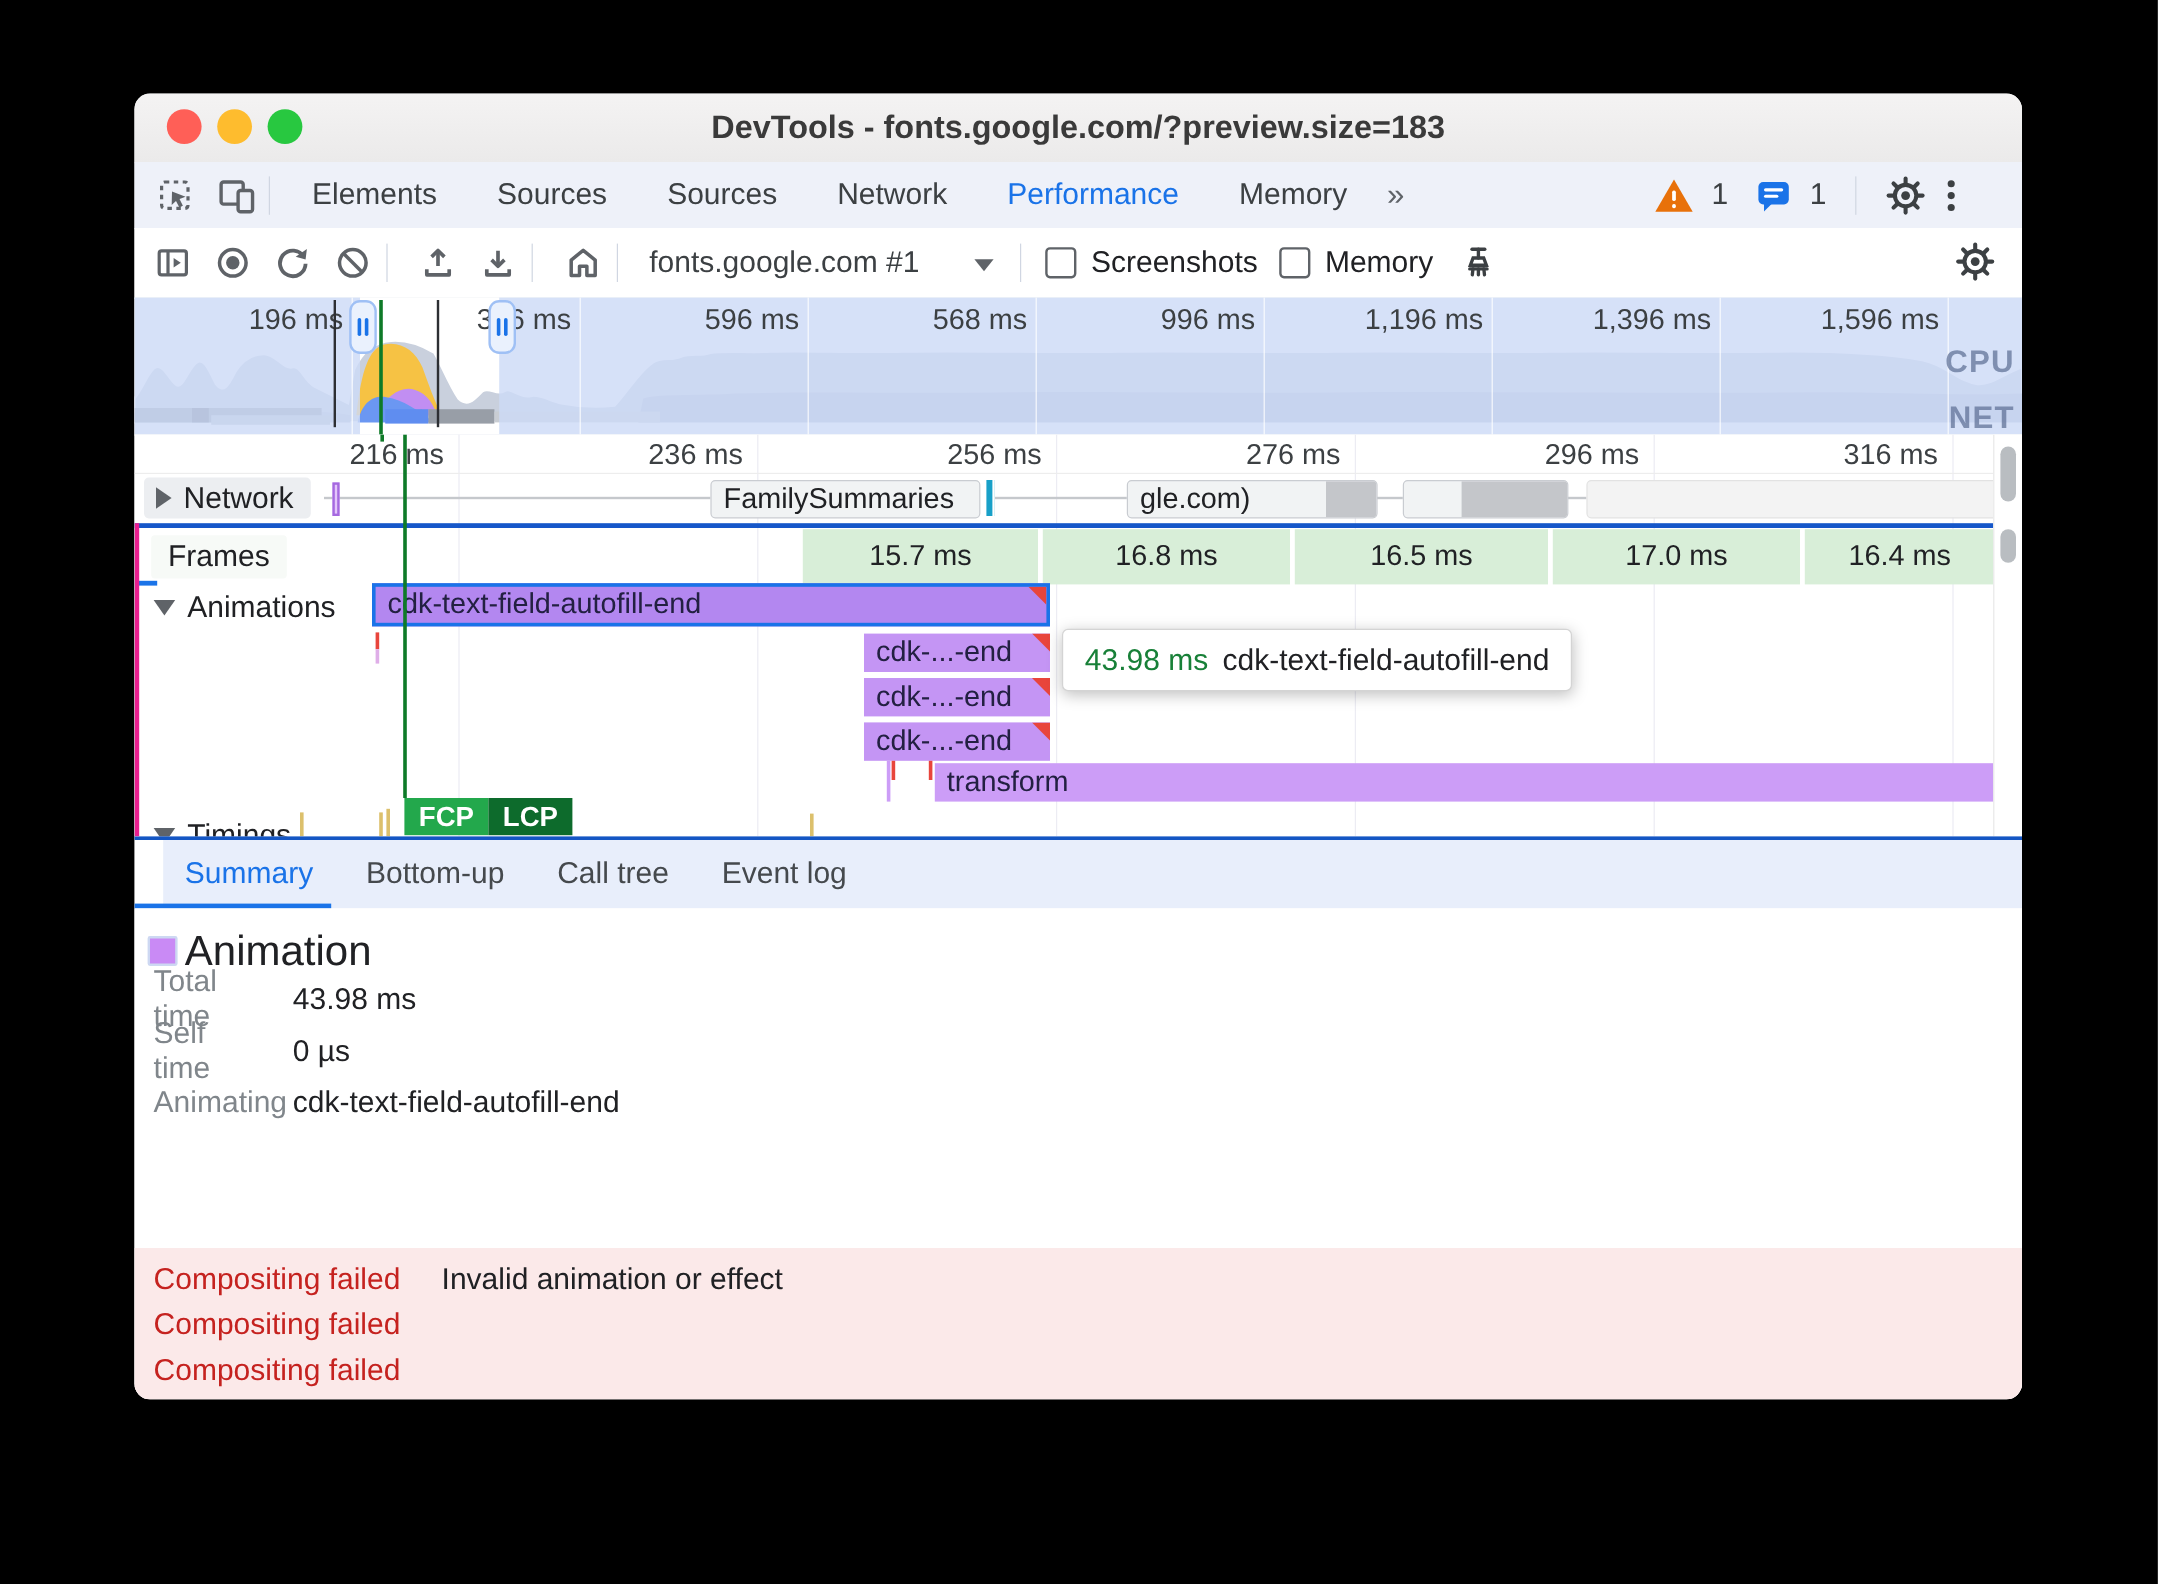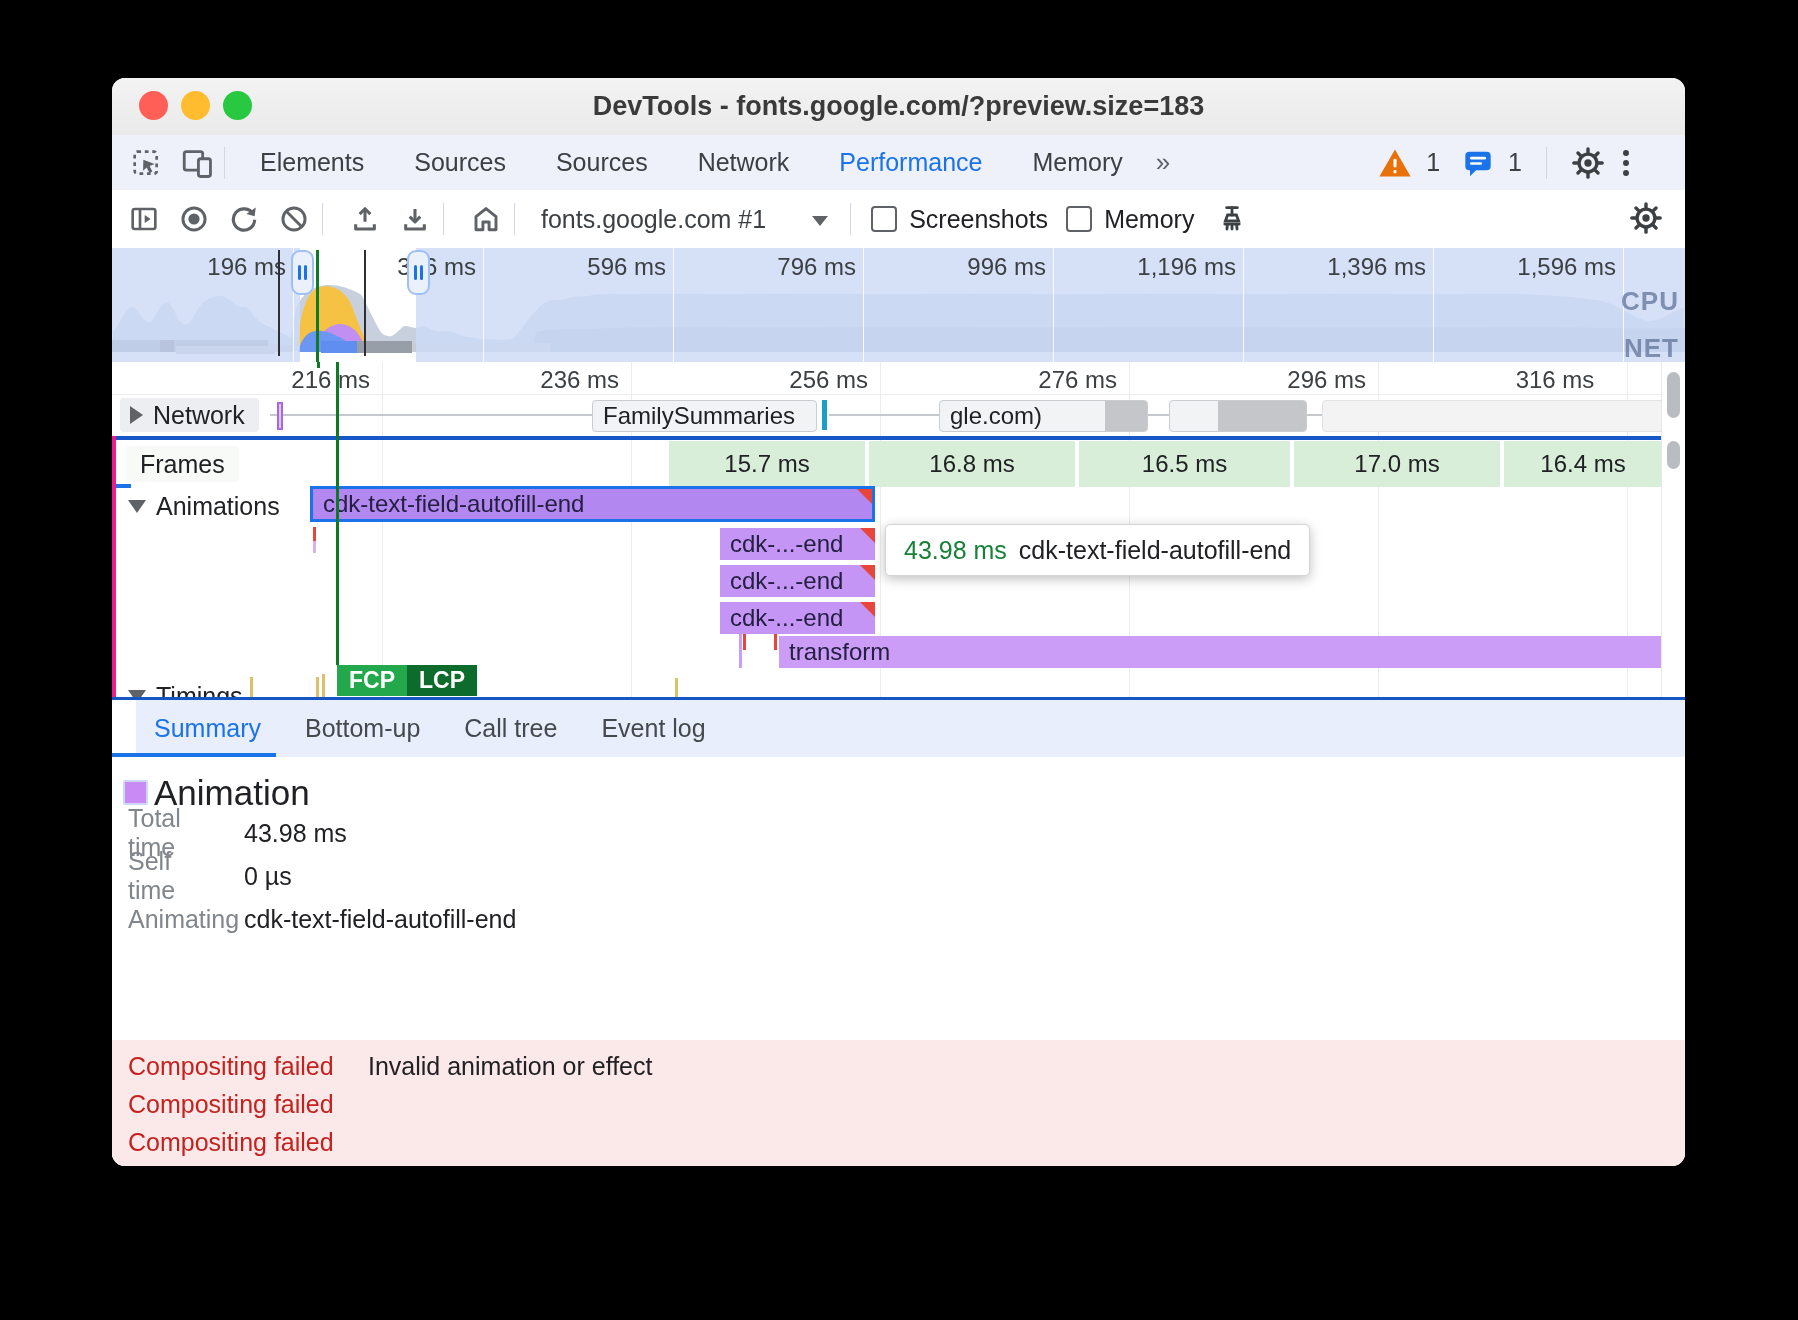--- a/index.html
+++ b/index.html
@@ -314,21 +314,21 @@
     <div class="ov-grid" style="left:561px;"></div>
       <div class="ov-grid" style="left:751px;"></div>
     <div class="ov-grid" style="left:941px;"></div>
       <div class="ov-grid" style="left:1131px;"></div>
     <div class="ov-grid" style="left:1321px;"></div>
       <div class="ov-grid" style="left:1511px;"></div>
 
     <div class="ov-tick" style="left:44px;">196 ms</div>
     <div class="ov-tick" style="left:234px;">396 ms</div>
     <div class="ov-tick" style="left:424px;">596 ms</div>
-    <div class="ov-tick" style="left:614px;">796 ms</div>
+    <div class="ov-tick" style="left:614px;">568 ms</div>
     <div class="ov-tick" style="left:804px;">996 ms</div>
     <div class="ov-tick" style="left:994px;">1,196 ms</div>
     <div class="ov-tick" style="left:1184px;">1,396 ms</div>
     <div class="ov-tick" style="left:1374px;">1,596 ms</div>
 
     <div class="ov-dark" style="left:166px;"></div>
     <div class="ov-green" style="left:204px;"></div>
     <div class="ov-dark" style="left:252px;"></div>
 
     <div class="handle" style="left:179px;">
@@ -351,21 +351,21 @@
     <div class="fgrid" style="left:768px;"></div>
       <div class="fgrid" style="left:1017px;"></div>
     <div class="fgrid" style="left:1266px;"></div>
       <div class="fgrid" style="left:1515px;"></div>
 
     <div class="rul" style="left:138px;">216 ms</div>
     <div class="rul" style="left:387px;">236 ms</div>
     <div class="rul" style="left:636px;">256 ms</div>
     <div class="rul" style="left:885px;">276 ms</div>
     <div class="rul" style="left:1134px;">296 ms</div>
-    <div class="rul" style="left:1383px;text-align:center;">316 ms</div>
+    <div class="rul" style="left:1383px;">316 ms</div>
     <div class="rulline"></div>
 
     <div class="netline" style="left:158px;width:322px;"></div>
     <div class="netline" style="left:716px;width:111px;"></div>
     <div class="netline" style="left:1034px;width:23px;"></div>
     <div class="netline" style="left:1193px;width:17px;"></div>
     <div class="abs" style="left:165px;top:40px;width:6px;height:28px;background:#e4c6fb;border:2px solid #a569e0;box-sizing:border-box;"></div>
     <div class="netpill" style="left:480px;width:203px;">
         <span>FamilySummaries</span>
       </div>

